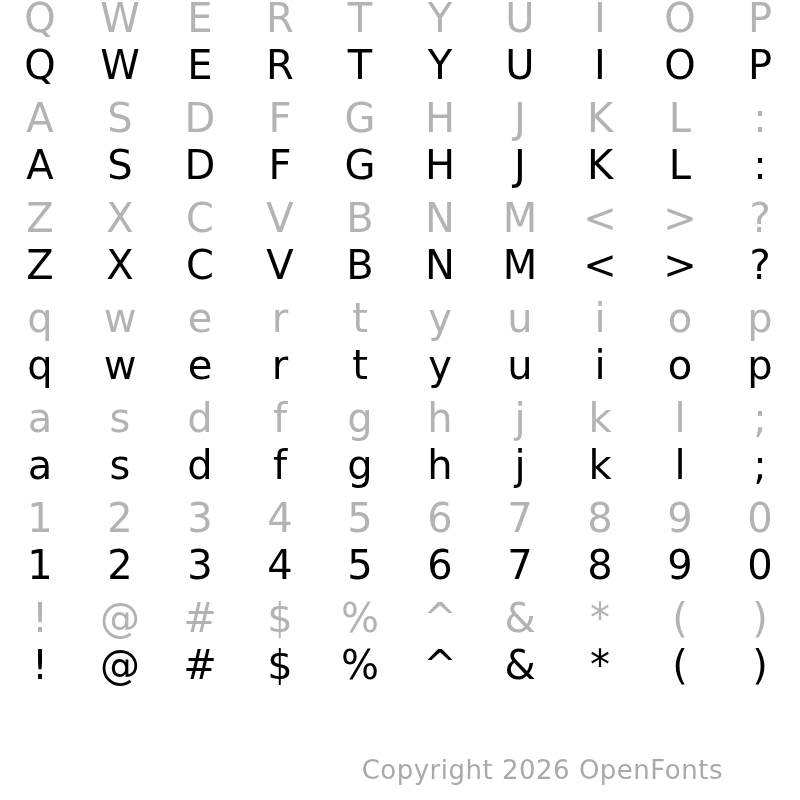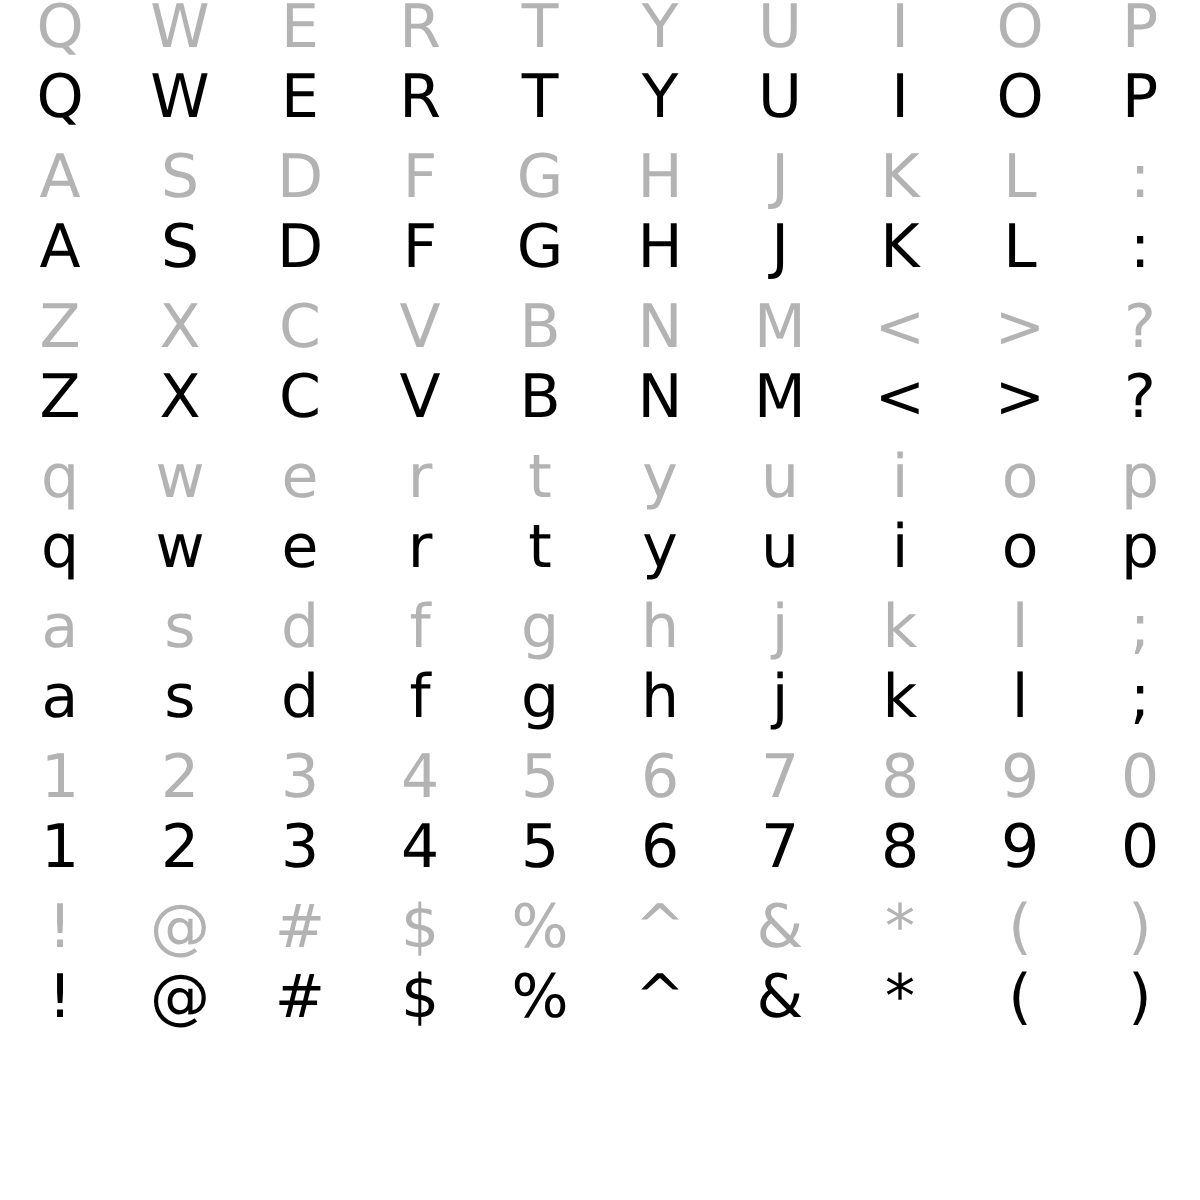--- a/index.html
+++ b/index.html
@@ -63,13 +63,14 @@
       <div class="glyph-row row-black" style="top: 240px;"><span class="glyph-cell">Z</span><span class="glyph-cell">X</span><span class="glyph-cell">C</span><span class="glyph-cell">V</span><span class="glyph-cell">B</span><span class="glyph-cell">N</span><span class="glyph-cell">M</span><span class="glyph-cell">&lt;</span><span class="glyph-cell">&gt;</span><span class="glyph-cell">?</span></div>
       <div class="glyph-row row-gray" style="top: 293px;"><span class="glyph-cell">q</span><span class="glyph-cell">w</span><span class="glyph-cell">e</span><span class="glyph-cell">r</span><span class="glyph-cell">t</span><span class="glyph-cell">y</span><span class="glyph-cell">u</span><span class="glyph-cell">i</span><span class="glyph-cell">o</span><span class="glyph-cell">p</span></div>
       <div class="glyph-row row-black" style="top: 340px;"><span class="glyph-cell">q</span><span class="glyph-cell">w</span><span class="glyph-cell">e</span><span class="glyph-cell">r</span><span class="glyph-cell">t</span><span class="glyph-cell">y</span><span class="glyph-cell">u</span><span class="glyph-cell">i</span><span class="glyph-cell">o</span><span class="glyph-cell">p</span></div>
       <div class="glyph-row row-gray" style="top: 393px;"><span class="glyph-cell">a</span><span class="glyph-cell">s</span><span class="glyph-cell">d</span><span class="glyph-cell">f</span><span class="glyph-cell">g</span><span class="glyph-cell">h</span><span class="glyph-cell">j</span><span class="glyph-cell">k</span><span class="glyph-cell">l</span><span class="glyph-cell">;</span></div>
       <div class="glyph-row row-black" style="top: 440px;"><span class="glyph-cell">a</span><span class="glyph-cell">s</span><span class="glyph-cell">d</span><span class="glyph-cell">f</span><span class="glyph-cell">g</span><span class="glyph-cell">h</span><span class="glyph-cell">j</span><span class="glyph-cell">k</span><span class="glyph-cell">l</span><span class="glyph-cell">;</span></div>
       <div class="glyph-row row-gray" style="top: 493px;"><span class="glyph-cell">1</span><span class="glyph-cell">2</span><span class="glyph-cell">3</span><span class="glyph-cell">4</span><span class="glyph-cell">5</span><span class="glyph-cell">6</span><span class="glyph-cell">7</span><span class="glyph-cell">8</span><span class="glyph-cell">9</span><span class="glyph-cell">0</span></div>
       <div class="glyph-row row-black" style="top: 540px;"><span class="glyph-cell">1</span><span class="glyph-cell">2</span><span class="glyph-cell">3</span><span class="glyph-cell">4</span><span class="glyph-cell">5</span><span class="glyph-cell">6</span><span class="glyph-cell">7</span><span class="glyph-cell">8</span><span class="glyph-cell">9</span><span class="glyph-cell">0</span></div>
       <div class="glyph-row row-gray" style="top: 593px;"><span class="glyph-cell">!</span><span class="glyph-cell">@</span><span class="glyph-cell">#</span><span class="glyph-cell">$</span><span class="glyph-cell">%</span><span class="glyph-cell">^</span><span class="glyph-cell">&amp;</span><span class="glyph-cell">*</span><span class="glyph-cell">(</span><span class="glyph-cell">)</span></div>
       <div class="glyph-row row-black" style="top: 640px;"><span class="glyph-cell">!</span><span class="glyph-cell">@</span><span class="glyph-cell">#</span><span class="glyph-cell">$</span><span class="glyph-cell">%</span><span class="glyph-cell">^</span><span class="glyph-cell">&amp;</span><span class="glyph-cell">*</span><span class="glyph-cell">(</span><span class="glyph-cell">)</span></div>
     </div>
+  <div class="copyright">Copyright 2026 OpenFonts</div>
 </div>
 
 </body></html>

